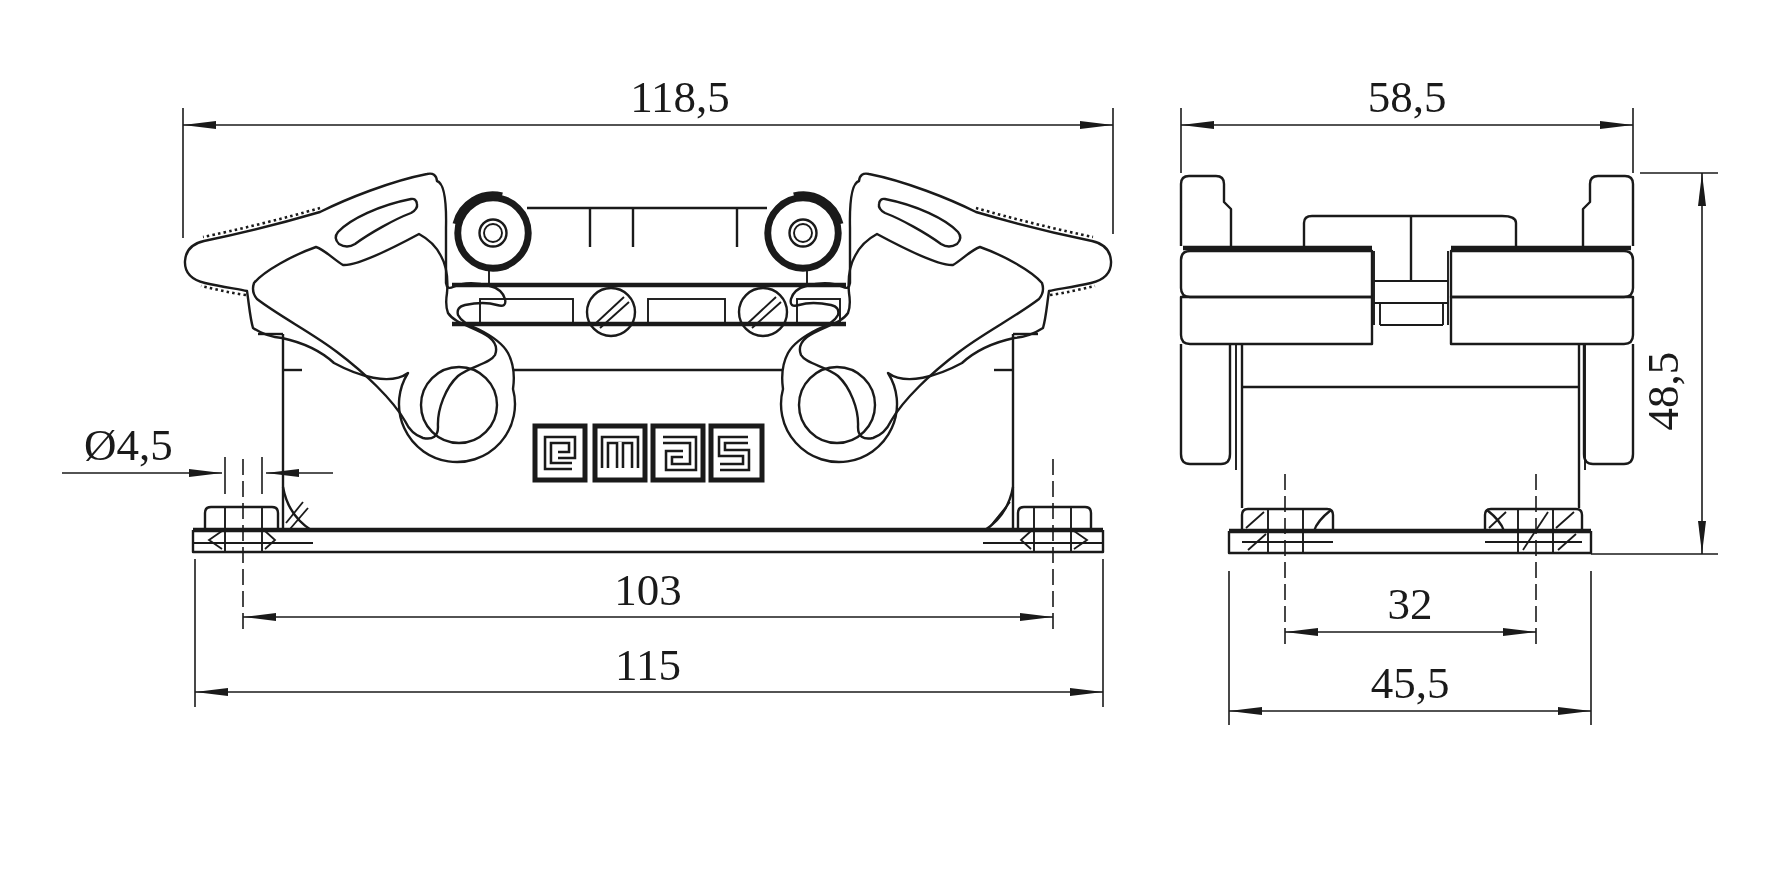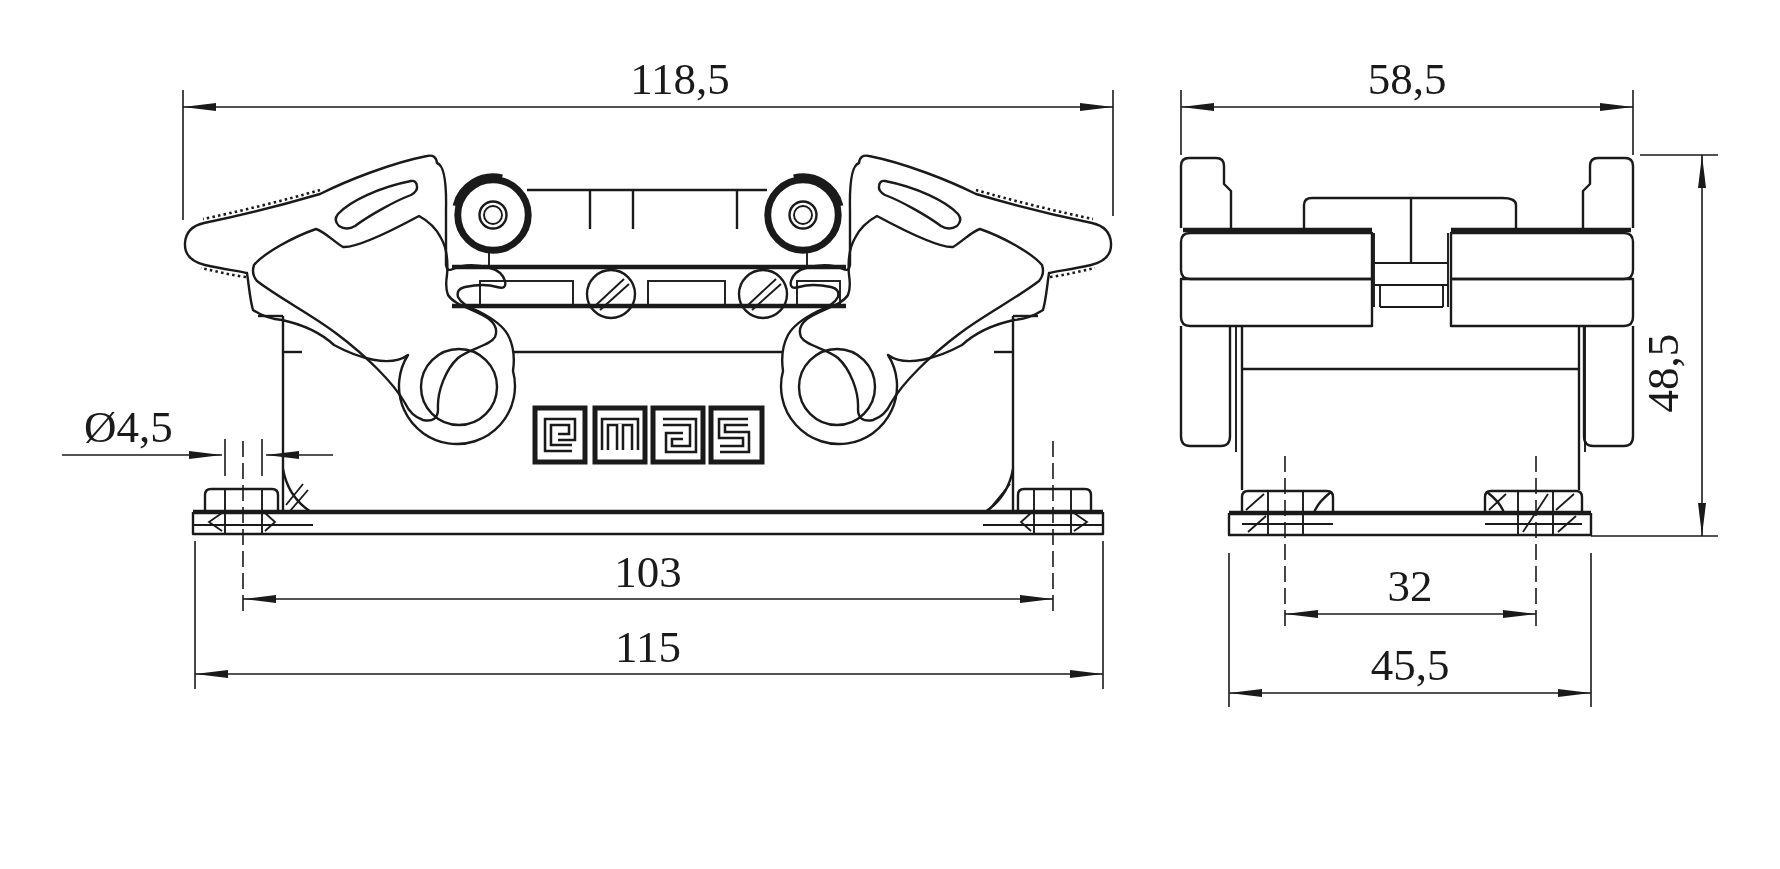--- a/index.html
+++ b/index.html
@@ -1,16 +1,16 @@
 <!DOCTYPE html>
 <html><head>
 <meta charset="utf-8">
 <style>
   html,body{margin:0;padding:0;background:#ffffff;}
-  .stage{width:1780px;height:816px;background:#ffffff;position:relative;overflow:hidden;}
+  .stage{width:1780px;height:816px;background:#ffffff;position:relative;overflow:hidden;margin-top:18px;}
   svg{display:block;}
   .dimtext{font-family:"Liberation Serif","DejaVu Serif",serif;font-size:45px;fill:#1a1a1a;}
   .o{fill:none;stroke:#1a1a1a;stroke-width:2.4;stroke-linejoin:round;}
   .thin{fill:none;stroke:#1a1a1a;stroke-width:1.9;}
   .heavy{fill:none;stroke:#1a1a1a;stroke-width:4.6;}
   .dim{fill:none;stroke:#1a1a1a;stroke-width:1.6;}
   .cl{fill:none;stroke:#1a1a1a;stroke-width:1.6;stroke-dasharray:16 6;}
   .serr{fill:none;stroke:#1a1a1a;stroke-width:2.6;stroke-dasharray:2.5 3.2;}
   .hatch{fill:none;stroke:#1a1a1a;stroke-width:1.8;}
   .logoblk{fill:none;stroke:#1a1a1a;stroke-width:8.5;stroke-linejoin:miter;}

